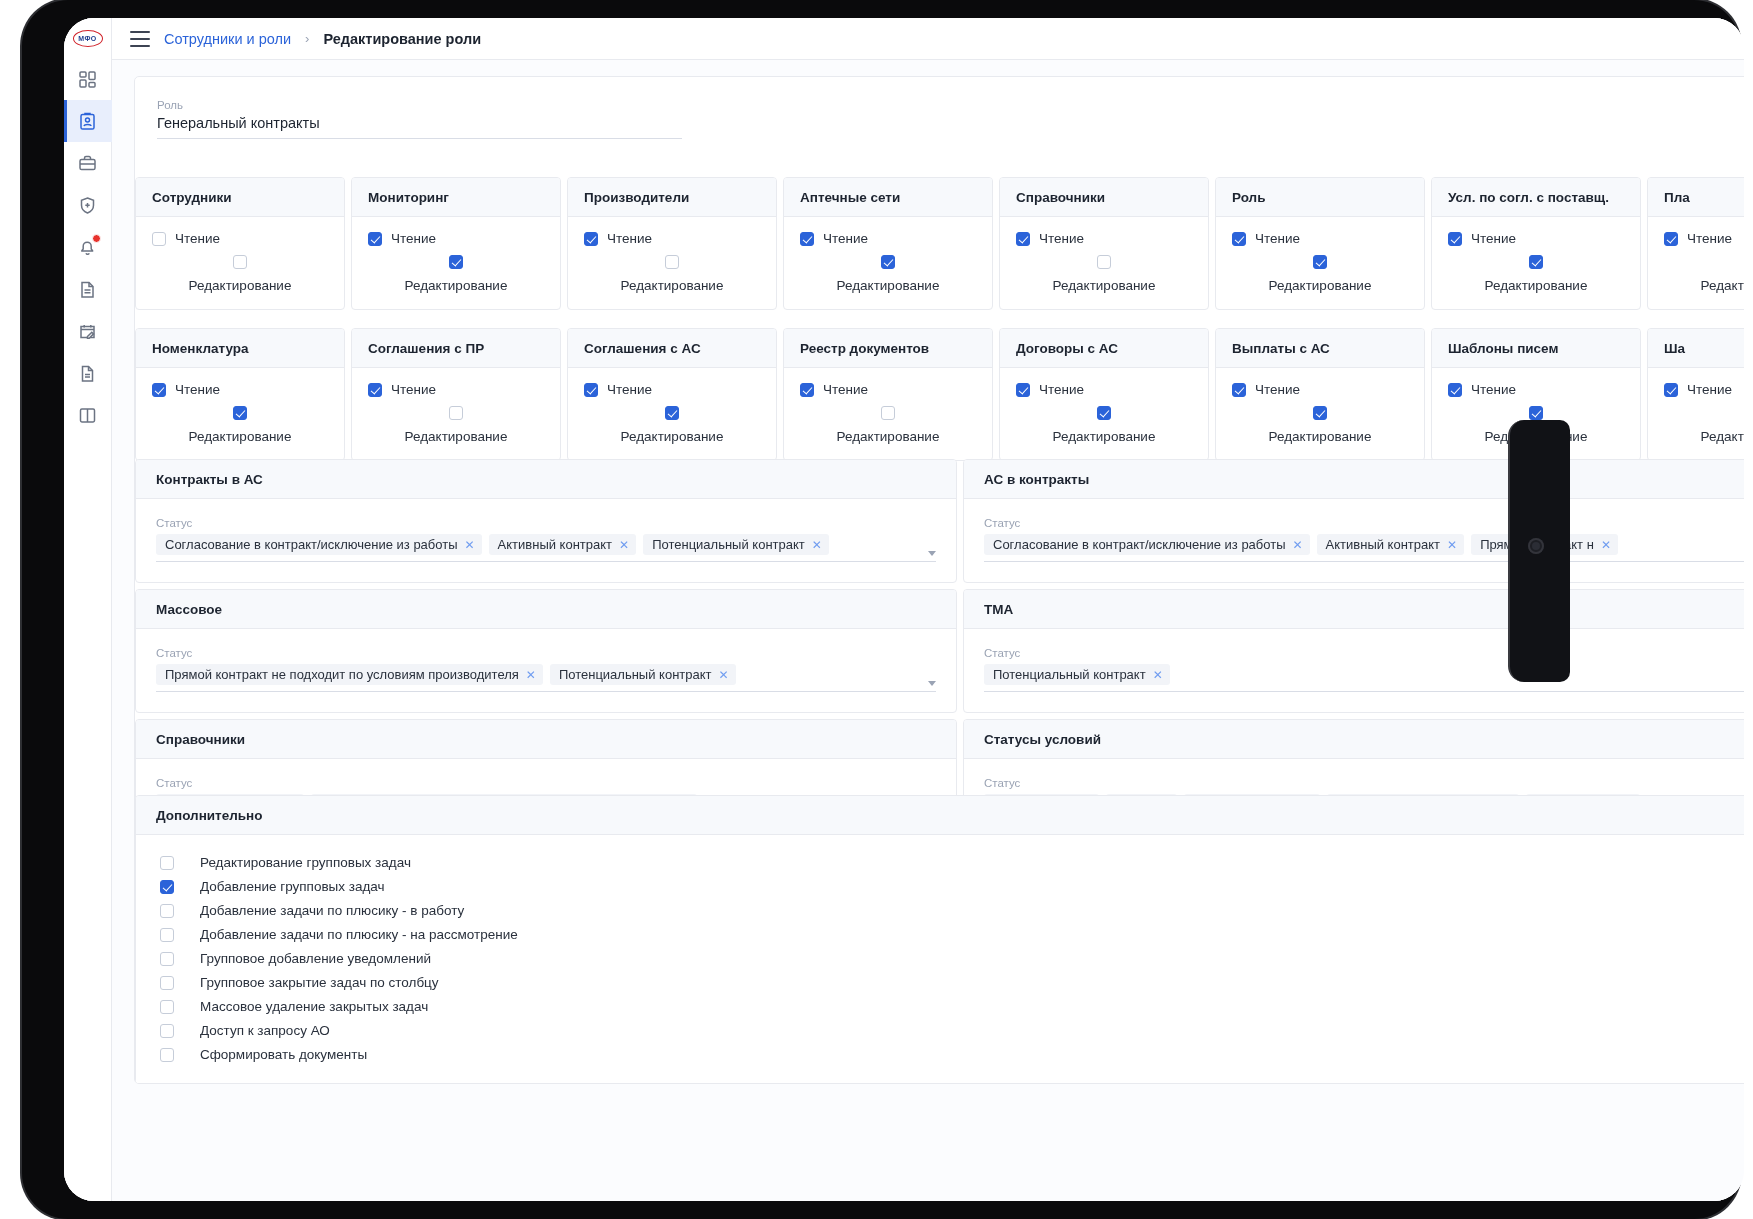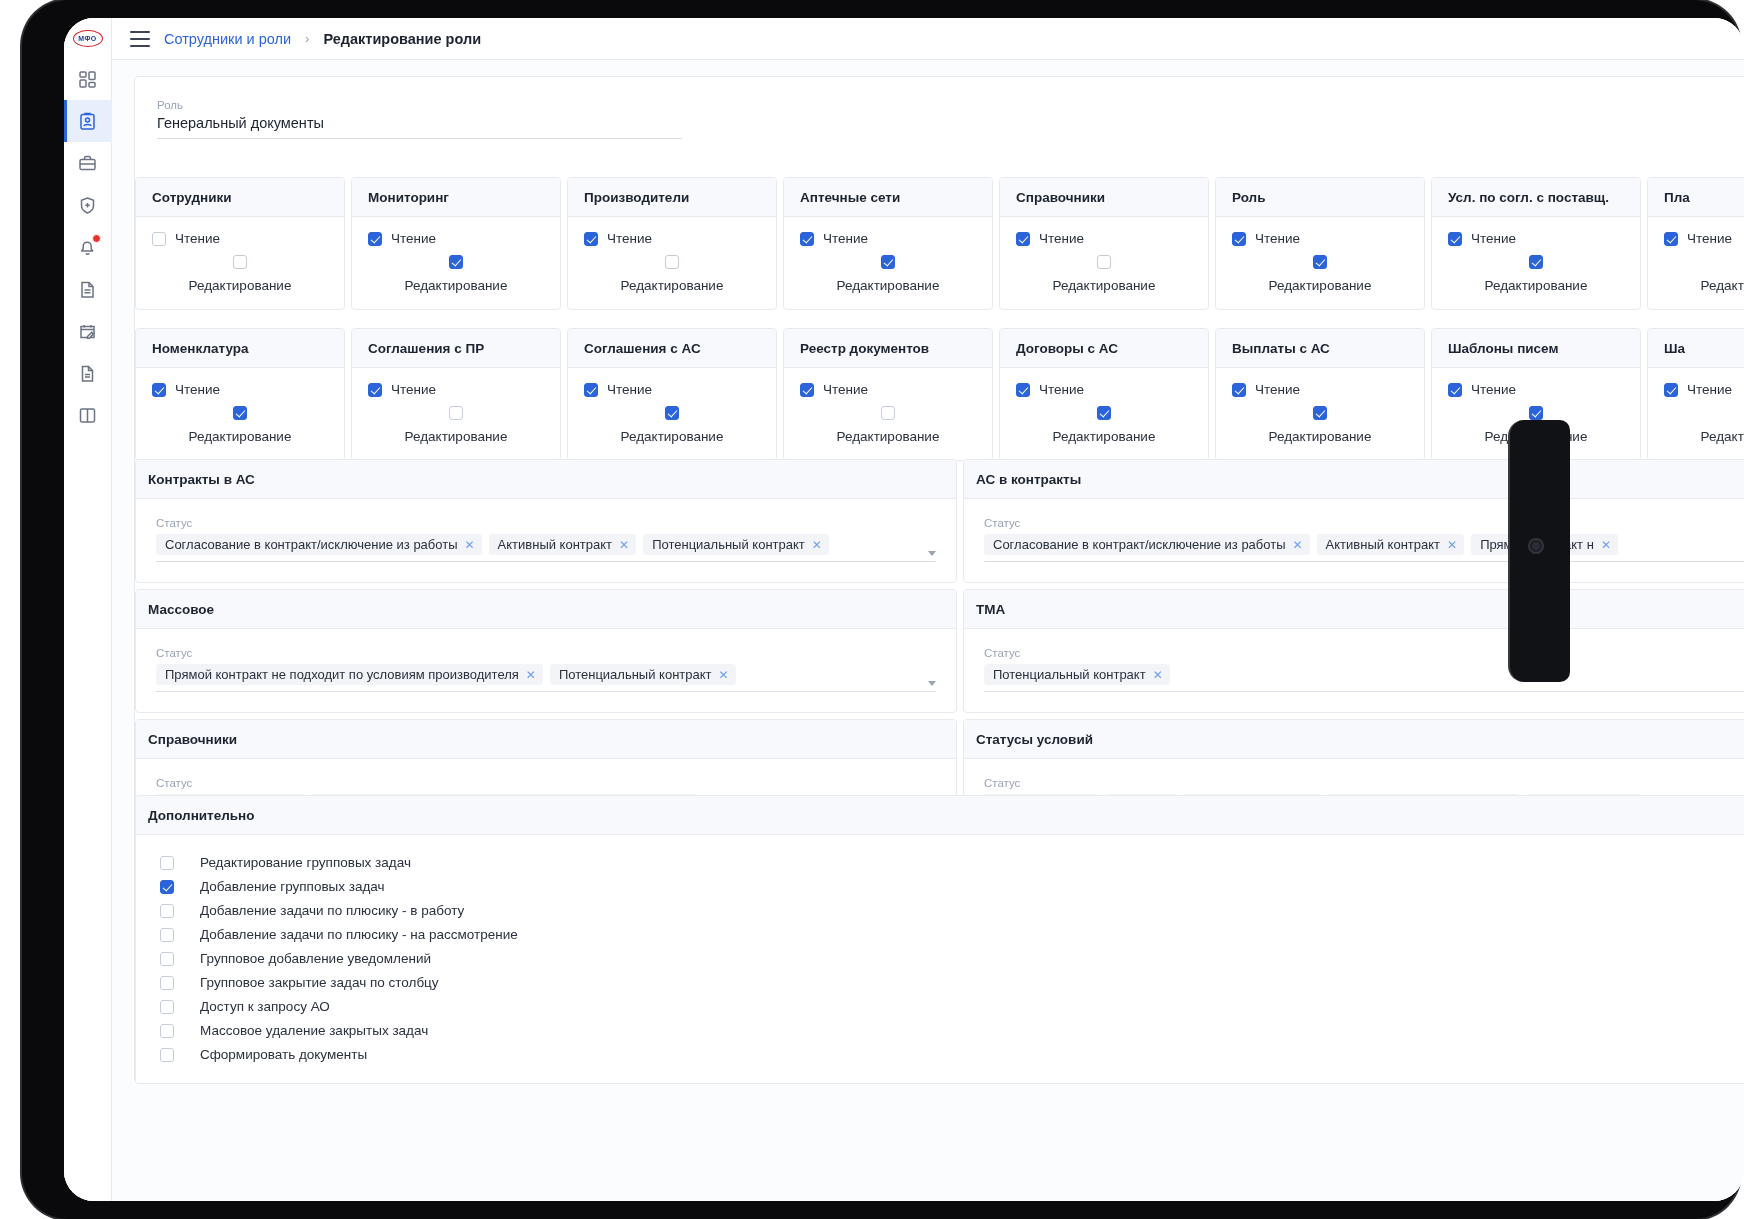--- a/index.html
+++ b/index.html
@@ -126,21 +126,21 @@
   }
   .chk-lbl{ font-size:13.5px; color:#2a313d; white-space:nowrap; }
 
   
   #status-area{ position:absolute; left:0; top:382px; width:1640px; }
   .status-cols{ display:flex; gap:6px; }
   .status-col{ width:822px; flex:none; }
   .sect{ border:1px solid #e8eaef; border-radius:4px; margin-bottom:6px; background:#fff; overflow:hidden;}
   .sect-head{
     height:39px; background:#f7f9fc; border-bottom:1px solid #e8eaef;
-    display:flex; align-items:center; padding:0 12px;
+    display:flex; align-items:center; padding:0 20px;
     font-size:13.5px; color:#1d2430; font-weight:600;
   }
   .sect-body{ padding:18px 20px 20px 20px; position:relative; }
   .sel-label{ font-size:11.5px; color:#9aa3b4; margin-bottom:5px; }
   .sel-line{
     border-bottom:1px solid #d9dde6; padding-bottom:6px; padding-right:26px;
     display:flex; flex-wrap:nowrap; gap:7px; align-items:center; overflow:hidden;
     min-height:26px;
   }
   .chip{
@@ -272,21 +272,21 @@
         <div class="crumb-link">Сотрудники и роли</div>
         <div class="crumb-sep">›</div>
         <div class="crumb-cur">Редактирование роли</div>
       </div>
 
       <div id="content">
         <div id="page-card">
 
           <div id="role-field">
             <div class="field-label">Роль</div>
-            <div class="field-input">Генеральный документы</div>
+            <div class="field-input">Генеральный контракты</div>
           </div>
 
           <div id="perm-grid">
               <div class="perm-col">
                 <div class="perm-card">
                   <div class="perm-head">Сотрудники</div>
                   <div class="perm-body">
                     <div class="chk-row">
                       <span class="chk"></span>
                       <span class="chk-lbl">Чтение</span>
@@ -656,25 +656,25 @@
                   <div class="extra-row">
                     <span class="chk"></span>
                     <span class="extra-lbl">Групповое добавление уведомлений</span>
                   </div>
                   <div class="extra-row">
                     <span class="chk"></span>
                     <span class="extra-lbl">Групповое закрытие задач по столбцу</span>
                   </div>
                   <div class="extra-row">
                     <span class="chk"></span>
+                    <span class="extra-lbl">Массовое удаление закрытых задач</span>
+                  </div>
+                  <div class="extra-row">
+                    <span class="chk"></span>
                     <span class="extra-lbl">Доступ к запросу АО</span>
-                  </div>
-                  <div class="extra-row">
-                    <span class="chk"></span>
-                    <span class="extra-lbl">Массовое удаление закрытых задач</span>
                   </div>
                   <div class="extra-row">
                     <span class="chk"></span>
                     <span class="extra-lbl">Сформировать документы</span>
                   </div>
                 </div>
             </div>
           </div>
 
         </div>

